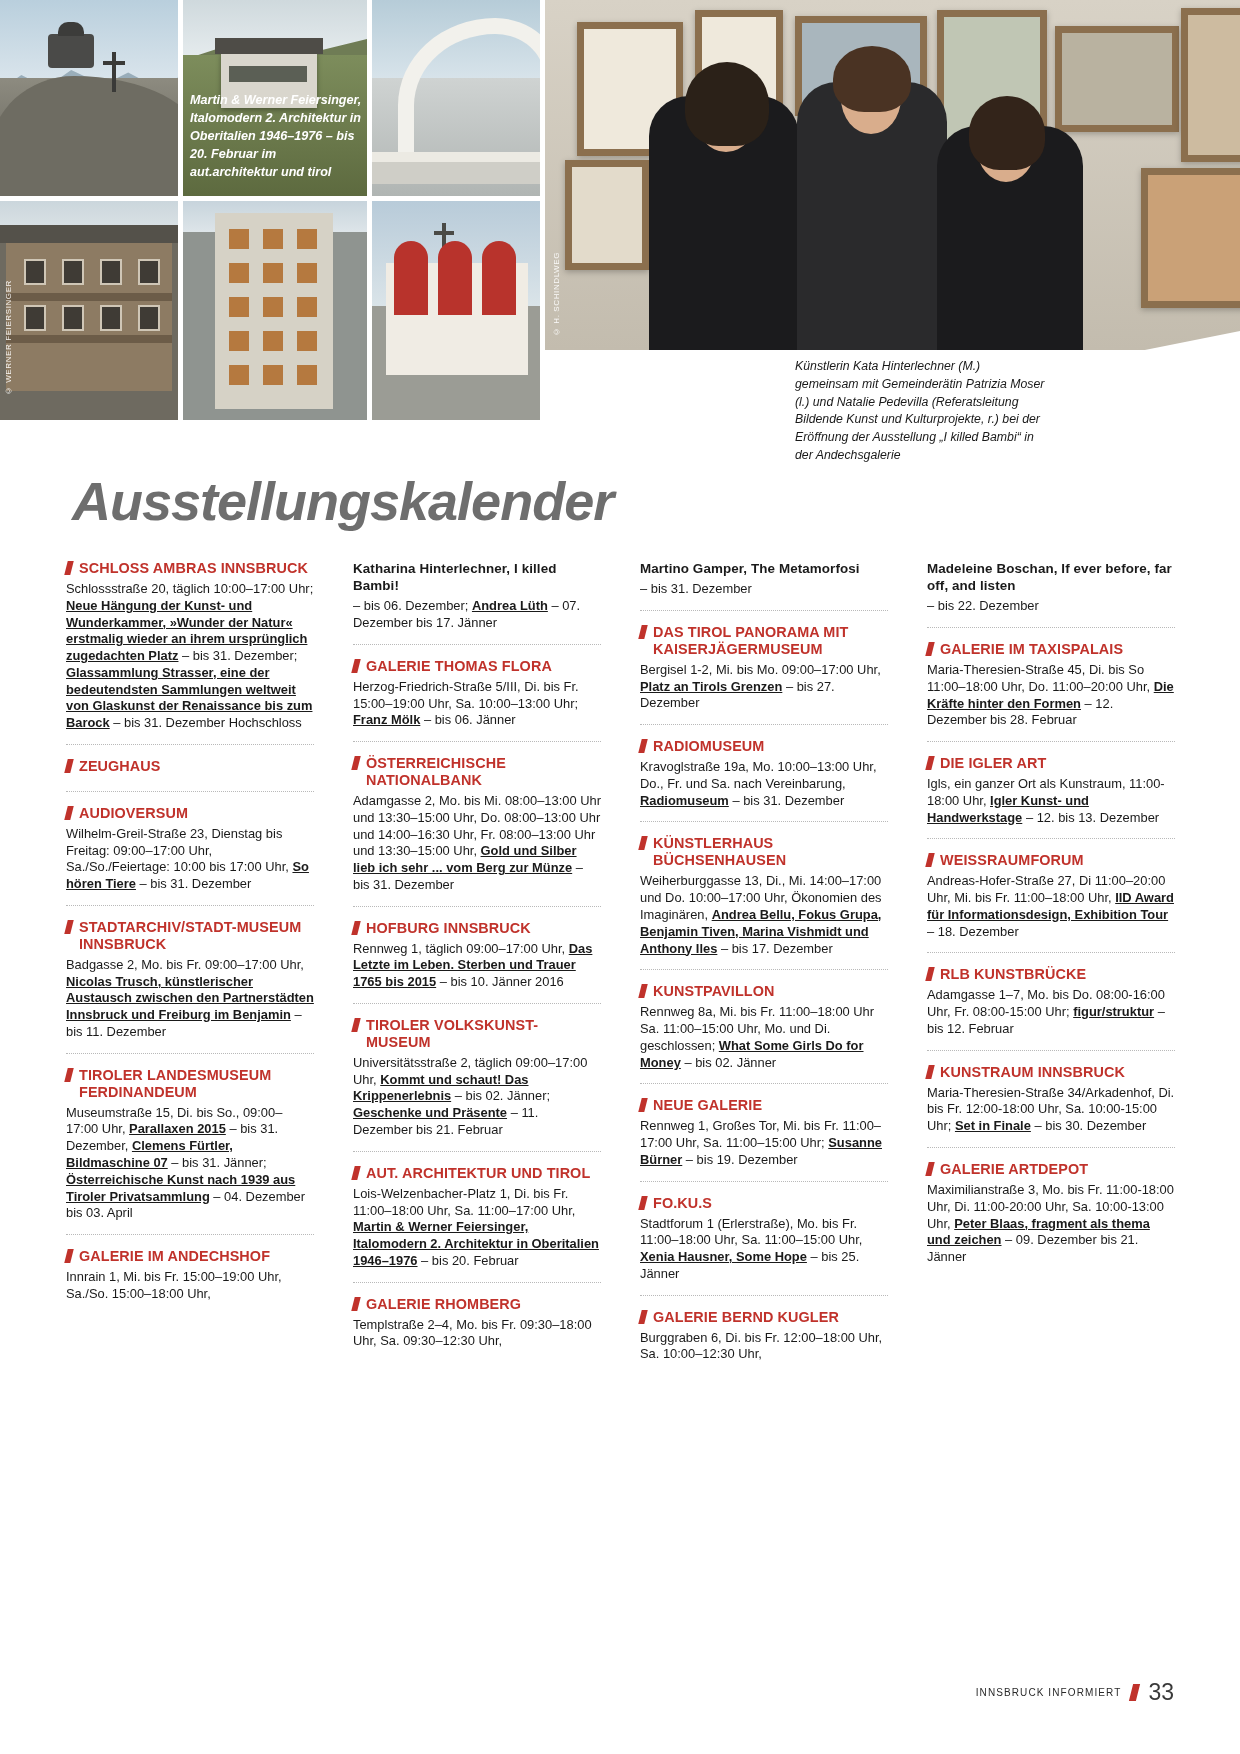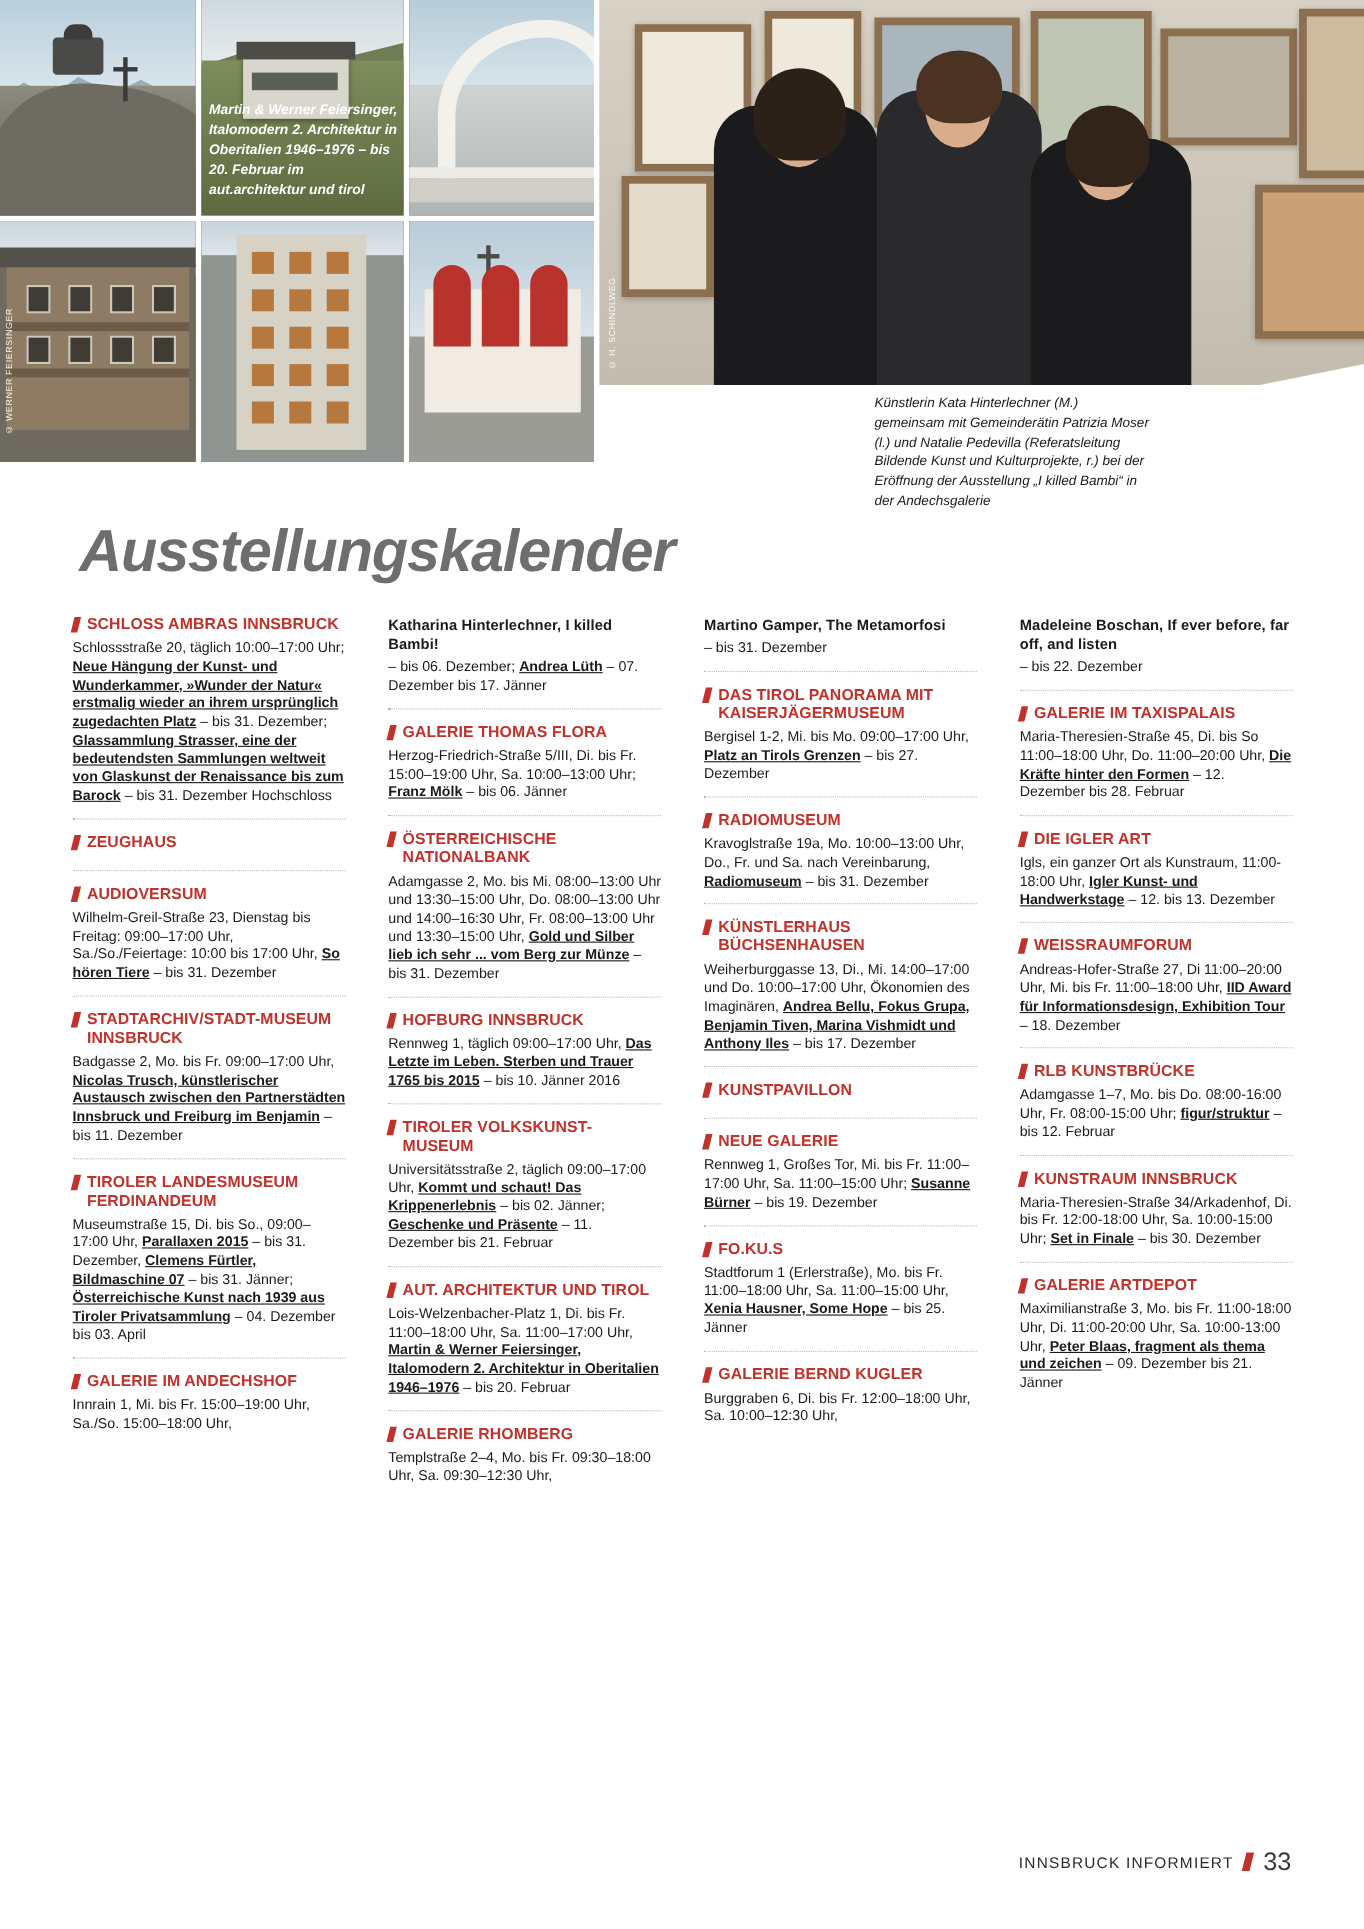--- a/index.html
+++ b/index.html
@@ -95,21 +95,21 @@
     text-transform:uppercase;letter-spacing:.1px;position:relative;padding-left:13px;margin-bottom:4px;}
   .entry-head:before{content:"";position:absolute;left:0;top:1px;width:6px;height:14px;
     background:#c0322b;transform:skewX(-14deg);}
   .entry-head.plain{color:#1a1a1a;text-transform:none;padding-left:0;font-size:13.4px;line-height:1.28;}
   .entry-head.plain:before{display:none;}
   .entry-body{font-size:12.9px;line-height:1.30;color:#1a1a1a;}
   .entry-body b{font-weight:bold;text-decoration:underline;}
 
   
   .footer{position:absolute;right:66px;bottom:48px;display:flex;align-items:center;gap:10px;}
-  .footer-label{font-size:14px;letter-spacing:1.1px;color:#2a2a2a;}
+  .footer-label{font-size:10px;letter-spacing:1.1px;color:#2a2a2a;}
   .footer-mark{width:7px;height:17px;background:#c0322b;transform:skewX(-14deg);}
   .footer-num{font-size:23px;color:#3a3a3a;font-weight:normal;}
 </style>
 </head>
 <body>
 
 <div class="hero">
 
   <div class="photo" id="p1">
     <div class="sky"></div>
@@ -283,20 +283,21 @@
       <div class="entry">
         <div class="entry-head">RADIOMUSEUM</div>
         <div class="entry-body">Kravoglstraße 19a, Mo. 10:00–13:00 Uhr, Do., Fr. und Sa. nach Vereinbarung, <b>Radiomuseum</b> – bis 31. Dezember</div>
       </div>
       <div class="entry">
         <div class="entry-head">KÜNSTLERHAUS BÜCHSENHAUSEN</div>
         <div class="entry-body">Weiherburggasse 13, Di., Mi. 14:00–17:00 und Do. 10:00–17:00 Uhr, Ökonomien des Imaginären, <b>Andrea Bellu, Fokus Grupa, Benjamin Tiven, Marina Vishmidt und Anthony Iles</b> – bis 17. Dezember</div>
       </div>
       <div class="entry">
         <div class="entry-head">KUNSTPAVILLON</div>
+        <div class="entry-body">Rennweg 8a, Mi. bis Fr. 11:00–18:00 Uhr Sa. 11:00–15:00 Uhr, Mo. und Di. geschlossen; <b>What Some Girls Do for Money</b> – bis 02. Jänner</div>
       </div>
       <div class="entry">
         <div class="entry-head">NEUE GALERIE</div>
         <div class="entry-body">Rennweg 1, Großes Tor, Mi. bis Fr. 11:00–17:00 Uhr, Sa. 11:00–15:00 Uhr; <b>Susanne Bürner</b> – bis 19. Dezember</div>
       </div>
       <div class="entry">
         <div class="entry-head">FO.KU.S</div>
         <div class="entry-body">Stadtforum 1 (Erlerstraße), Mo. bis Fr. 11:00–18:00 Uhr, Sa. 11:00–15:00 Uhr, <b>Xenia Hausner, Some Hope</b> – bis 25. Jänner</div>
       </div>
       <div class="entry">

